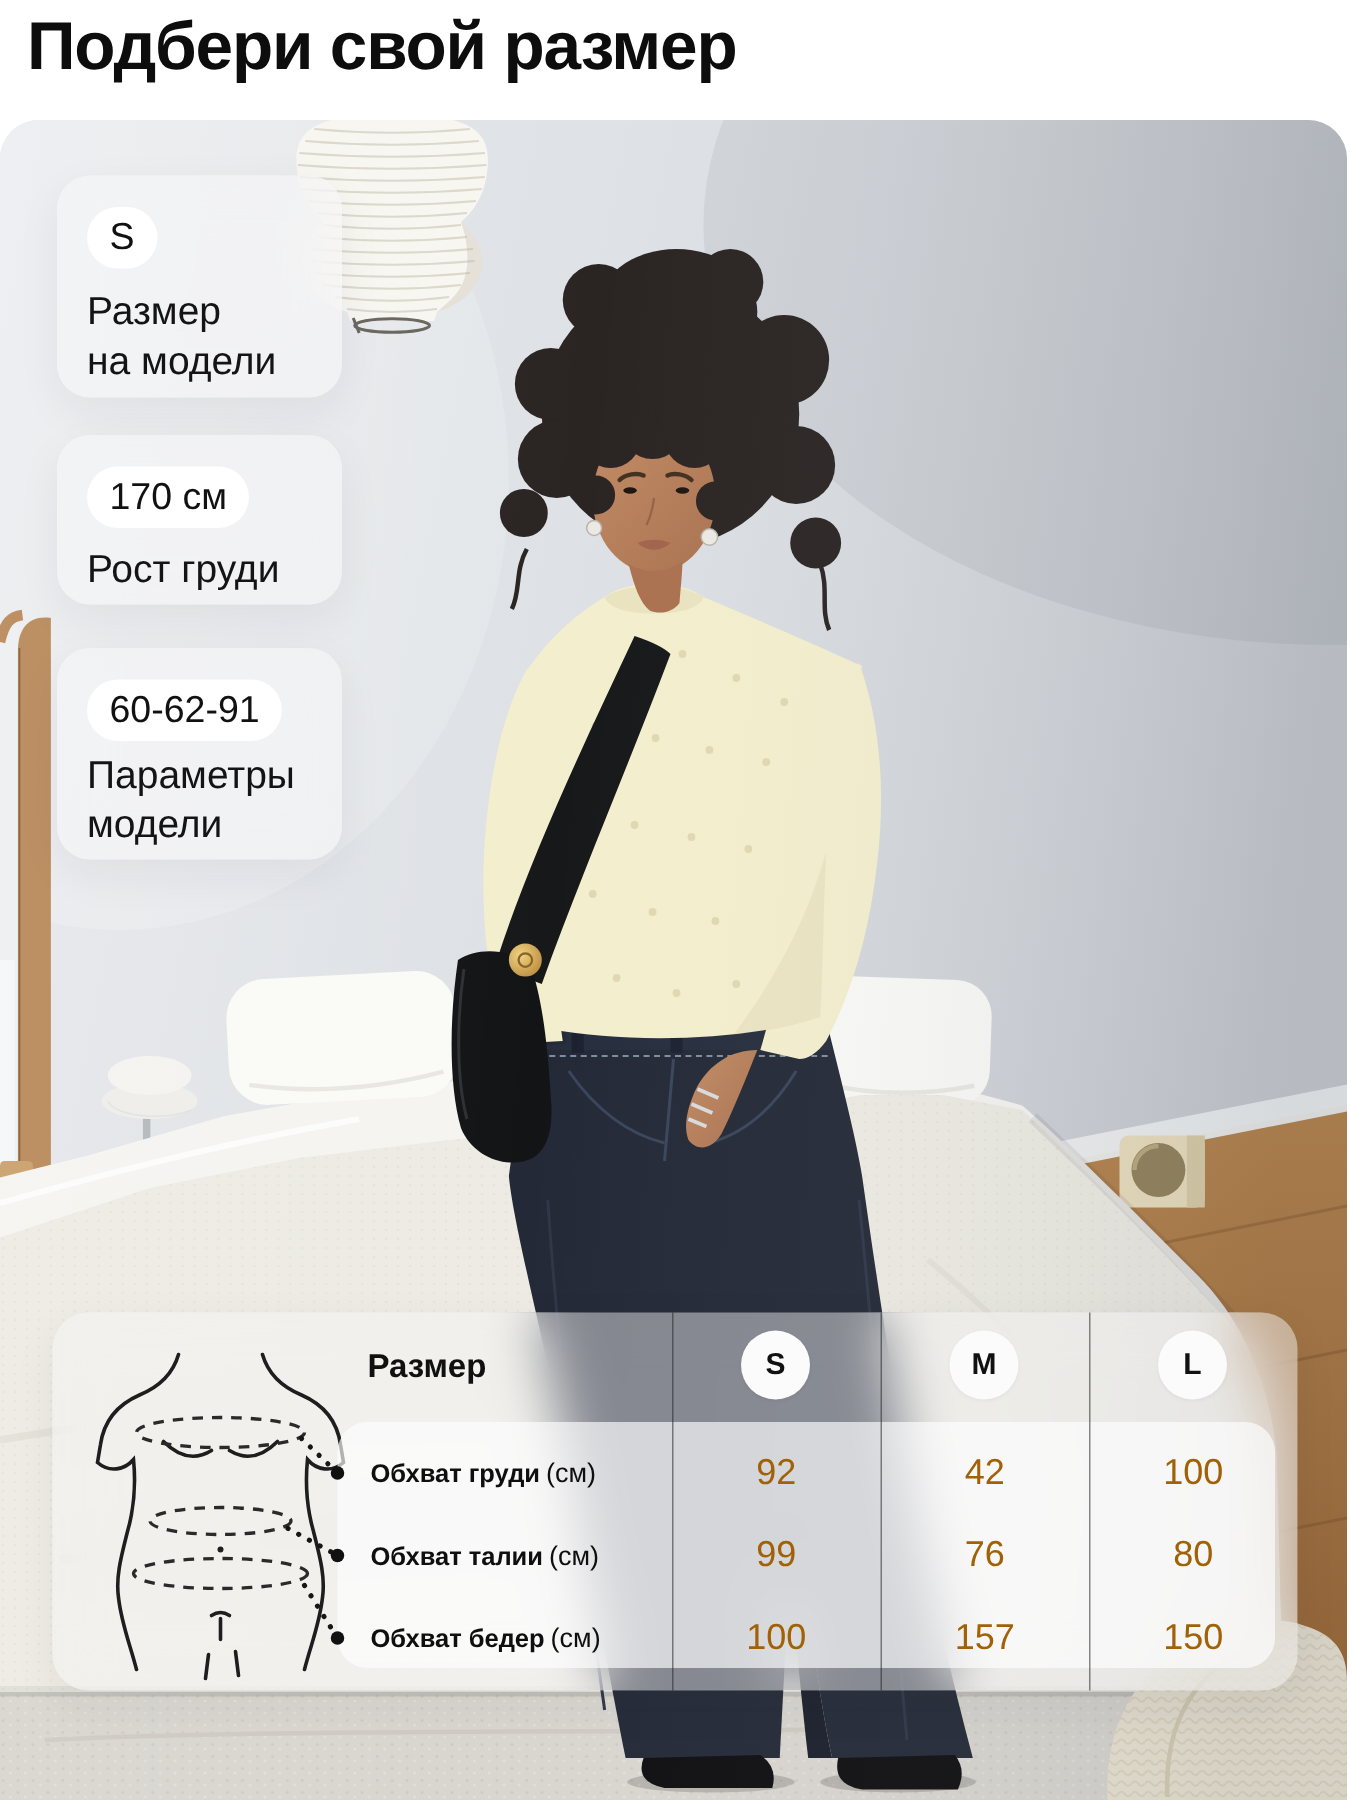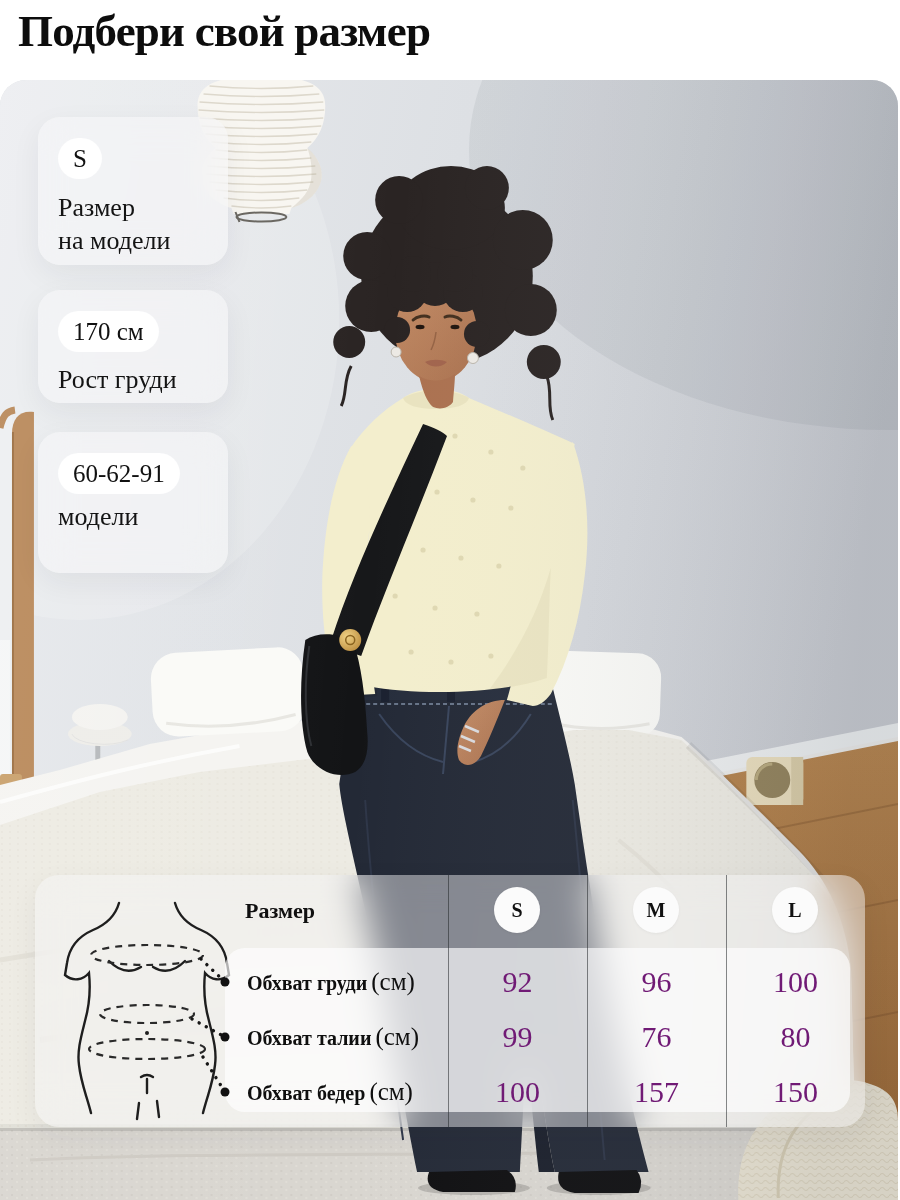--- a/index.html
+++ b/index.html
@@ -1,17 +1,17 @@
 <!DOCTYPE html>
 <html><head>
 <meta charset="utf-8">
 <style>
   html,body{margin:0;padding:0;background:#ffffff;}
   .canvas{position:relative;width:900px;height:1200px;overflow:hidden;background:#ffffff;
-          font-family:Liberation Serif, serif;-webkit-font-smoothing:antialiased;}
+          font-family:Liberation Sans, sans-serif;-webkit-font-smoothing:antialiased;}
   .title{position:absolute;top:0;left:18px;margin:0;font-size:45px;line-height:62px;
          font-weight:700;letter-spacing:-0.8px;color:#0d0d0d;white-space:nowrap;}
   .photo{position:absolute;left:0;top:80px;width:898px;height:1120px;
          border-radius:26px 26px 0 0;overflow:hidden;background:#dde0e4;}
   .scene{position:absolute;inset:0;width:100%;height:100%;display:block;}
 
   
   .glass{position:absolute;border-radius:22px;background:rgba(247,248,250,0.55);
          backdrop-filter:blur(18px) saturate(1.05);-webkit-backdrop-filter:blur(18px) saturate(1.05);
          box-shadow:0 10px 30px rgba(30,35,45,0.06);}
@@ -31,24 +31,24 @@
   .diagram,.leaders{position:absolute;inset:0;width:100%;height:100%;}
   .divider{position:absolute;top:0;bottom:0;width:1px;background:rgba(35,38,42,0.55);}
   .d1{left:413px;} .d2{left:552px;} .d3{left:691px;}
   .th-size{position:absolute;left:210px;top:23px;font-size:22px;font-weight:700;color:#101010;}
   .size-circle{position:absolute;top:12px;width:46px;height:46px;border-radius:50%;
                background:#fbfbfb;display:flex;align-items:center;justify-content:center;
                font-size:20px;font-weight:700;color:#111;box-shadow:0 1px 3px rgba(0,0,0,0.05);}
   .cs{left:459px;} .cm{left:598px;} .cl{left:737px;}
   .row-label{position:absolute;left:212px;width:200px;height:42px;line-height:42px;
              white-space:nowrap;color:#0f0f0f;}
-  .rl-name{font-size:20px;font-weight:700;}
-  .rl-unit{font-size:25px;font-weight:400;margin-left:4px;}
+  .rl-name{font-size:17px;font-weight:700;}
+  .rl-unit{font-size:18px;font-weight:400;margin-left:4px;}
   .cell{position:absolute;width:139px;height:42px;line-height:42px;text-align:center;
-        font-size:30px;color:#701a75;}
+        font-size:24px;color:#a16207;}
   .colS{left:413px;} .colM{left:552px;} .colL{left:691px;}
   .r1{top:86px;} .r2{top:141px;} .r3{top:196px;}
 </style>
 </head>
 <body>
 
 <div class="canvas">
 
   <h1 class="title">Подбери свой размер</h1>
 
@@ -314,20 +314,21 @@
         <span>Рост груди</span>
         <span></span>
       </div>
     </div>
 
     <div class="glass info-card" style="top:352px;height:141px">
       <div class="pill">
         <span>60-62-91</span>
       </div>
       <div class="card-label" style="top:68px">
+        <span>Параметры</span>
         <span>модели</span>
       </div>
     </div>
 
     <div class="glass size-table">
 
       <svg class="diagram" viewBox="0 0 830 252">
         <g fill="none" stroke="#1e1e1e" stroke-width="2.4" stroke-linecap="round">
           <path d="M84,28 C80,42 70,50 58,55 C42,62 34,74 32,88 L30,100 C38,107 48,105 54,98 C56,118 54,132 50,146 C46,162 42,176 44,190 C46,208 52,222 56,238"></path>
           <path d="M140,28 C144,42 154,50 166,55 C182,62 190,74 192,88 L194,100 C186,107 176,105 170,98 C168,118 170,132 174,146 C178,162 182,176 180,190 C178,208 172,222 168,238"></path>
@@ -379,21 +380,21 @@
         <span class="rl-name">Обхват груди</span><span class="rl-unit">(см)</span>
       </div>
       <div class="row-label r3">
         <span class="rl-name">Обхват бедер</span><span class="rl-unit">(см)</span>
       </div>
       <div class="row-label r2">
         <span class="rl-name">Обхват талии</span><span class="rl-unit">(см)</span>
       </div>
 
       <div class="cell colS r1">92</div>
-      <div class="cell colM r1">96</div>
+      <div class="cell colM r1">42</div>
       <div class="cell colL r1">100</div>
       <div class="cell colS r2">99</div>
       <div class="cell colM r2">76</div>
       <div class="cell colL r2">80</div>
       <div class="cell colS r3">100</div>
       <div class="cell colM r3">157</div>
       <div class="cell colL r3">150</div>
     </div>
 
   </div>

